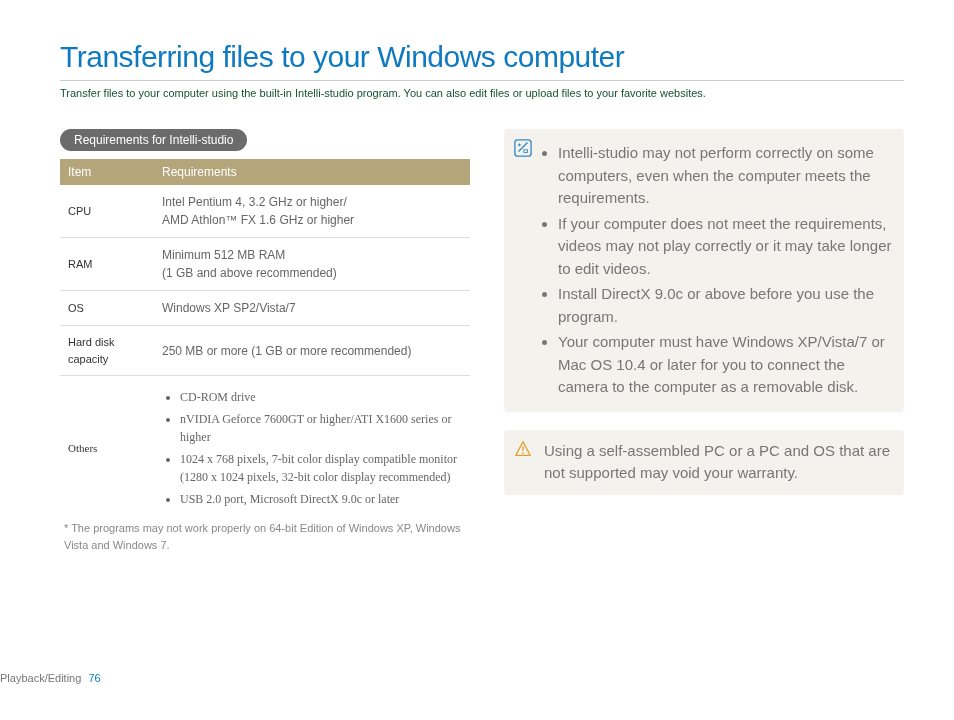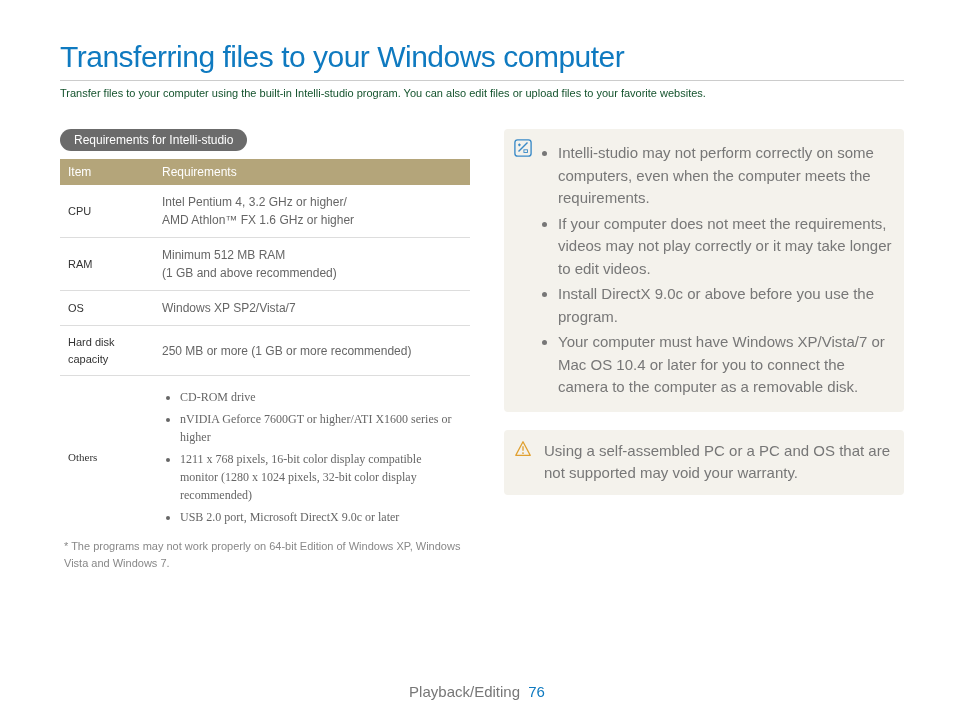--- a/index.html
+++ b/index.html
@@ -125,25 +125,24 @@
   }
   .warn-icon {
     position: absolute;
     left: 10px;
     top: 10px;
     width: 18px;
     height: 18px;
   }
   .footer {
     position: absolute;
-    bottom: 20px;
+    bottom: 36px;
     left: 0;
     width: 100%;
-    text-align: center;
-    font-size: 15px;
+    font-size: 11px;
     color: #777;
   }
   .footer .num {
     color: #0f7ac0;
     margin-left: 4px;
   }
 </style>
 </head>
 <body>
 
@@ -179,21 +178,21 @@
         <tr>
           <td>Hard disk capacity</td>
           <td>250 MB or more (1 GB or more recommended)</td>
         </tr>
         <tr>
           <td>Others</td>
           <td>
             <ul class="inner">
               <li>CD-ROM drive</li>
               <li>nVIDIA Geforce 7600GT or higher/ATI X1600 series or higher</li>
-              <li>1211 x 768 pixels, 16-bit color display compatible monitor (1280 x 1024 pixels, 32-bit color display recommended)</li>
+              <li>1024 x 768 pixels, 7-bit color display compatible monitor (1280 x 1024 pixels, 32-bit color display recommended)</li>
               <li>USB 2.0 port, Microsoft DirectX 9.0c or later</li>
             </ul>
           </td>
         </tr>
       </tbody>
         </table>
 
       <div class="footnote">* The programs may not work properly on 64-bit Edition of Windows XP, Windows Vista and Windows 7.</div>
     </div>
 

